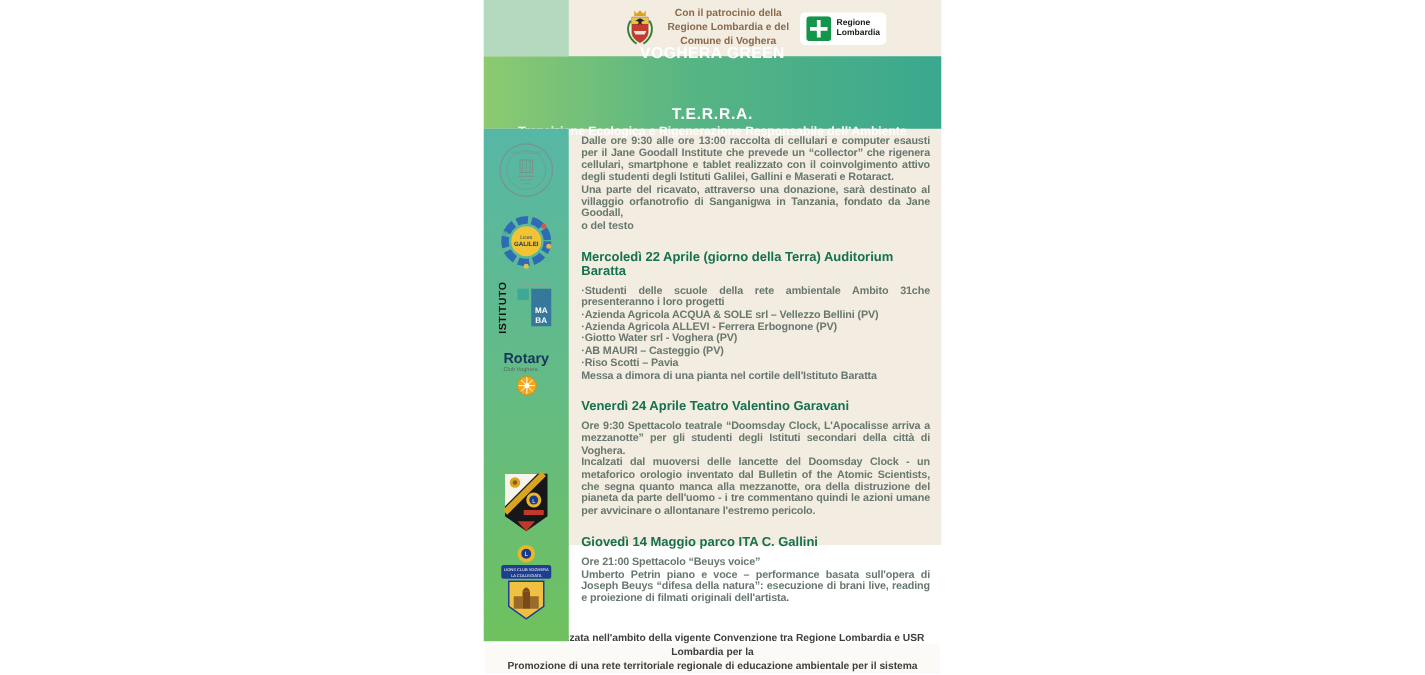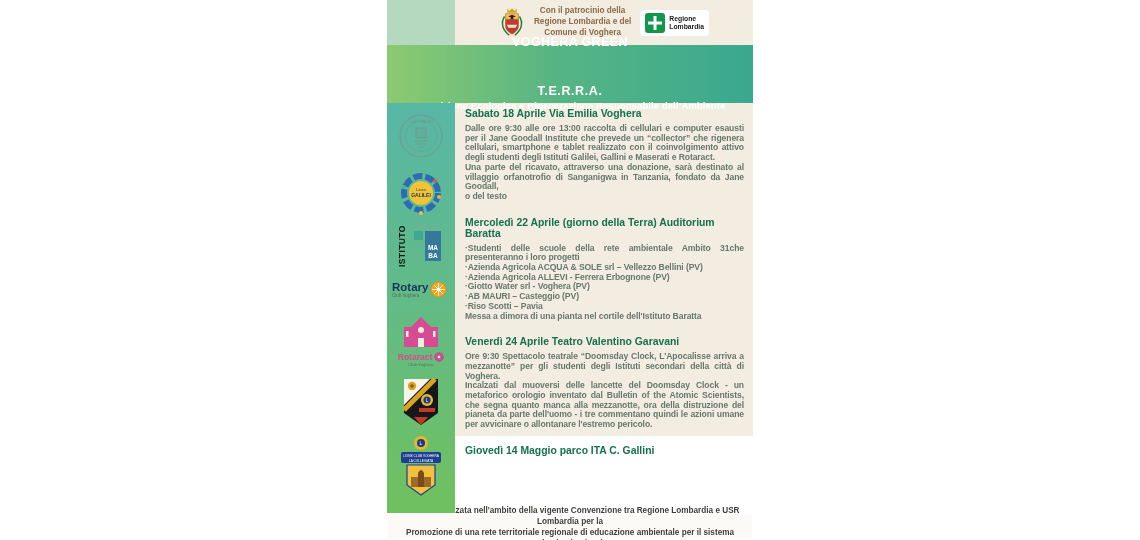--- a/index.html
+++ b/index.html
@@ -33,21 +33,21 @@
   .section-body { color:#68786e; font-size:8.6px; line-height:1.13; letter-spacing:-0.1px; text-align:justify; }
   .section-body p { margin:0;font-weight:bold; }
   .section + .section { margin-top:15px; }
 
   
   .footer { height:24px; margin:2px 1px 0 1px; background:#fbfaf7;
             display:flex; flex-direction:column; justify-content:center;
             text-align:center; color:#3e3e3c; font-weight:bold; font-size:8.2px; line-height:1.35; }
 
   
-  .rotary-wrap { display:flex; align-items:flex-end; gap:2px; }
+  .rotary-wrap { display:flex; align-items:center; gap:2px;flex-direction:column; }
   .rotary-words { text-align:left; }
   .rotary-name { color:#16365c; font-weight:bold; font-size:11.5px; line-height:12px; }
   .rotary-sub { color:#5a6a62; font-size:4.5px; }
   .rotaract-wrap { text-align:center; }
   .rotaract-row { display:flex; align-items:center; justify-content:center; gap:2px; margin-top:1px; }
   .rotaract-name { color:#d84a93; font-weight:bold; font-size:8.5px; }
   .rotaract-sub { color:#5a6a62; font-size:4.2px; }
 </style>
 </head>
 <body>
@@ -136,39 +136,20 @@
           <svg width="17" height="17" viewBox="0 0 17 17">
             <circle cx="8.5" cy="8.5" r="7.5" fill="#f2a71d" stroke="#d88e12" stroke-width="1" stroke-dasharray="2 1.2"></circle>
             <circle cx="8.5" cy="8.5" r="2" fill="#ffffff"></circle>
             <line x1="8.5" y1="2" x2="8.5" y2="15" stroke="#ffffff" stroke-width="0.8"></line>
             <line x1="2" y1="8.5" x2="15" y2="8.5" stroke="#ffffff" stroke-width="0.8"></line>
             <line x1="4" y1="4" x2="13" y2="13" stroke="#ffffff" stroke-width="0.8"></line>
             <line x1="13" y1="4" x2="4" y2="13" stroke="#ffffff" stroke-width="0.8"></line>
           </svg>
         </div>
 
-        <div class="logo rotaract-wrap" style="top:212px; width:52px">
-          <svg width="40" height="32" viewBox="0 0 40 32">
-            <rect x="3" y="12" width="7" height="20" fill="#d84a93"></rect>
-            <rect x="30" y="12" width="7" height="20" fill="#d84a93"></rect>
-            <path d="M20 2 L30 12 v20 H10 V12 z" fill="#d84a93"></path>
-            <circle cx="20" cy="15" r="3" fill="#f2ece1"></circle>
-            <rect x="17" y="23" width="6" height="9" fill="#f2ece1"></rect>
-            <rect x="5" y="16" width="2.5" height="6" fill="#f2ece1"></rect>
-            <rect x="32" y="16" width="2.5" height="6" fill="#f2ece1"></rect>
-          </svg>
-          <div class="rotaract-row">
-            <span class="rotaract-name">Rotaract</span>
-            <svg width="10" height="10" viewBox="0 0 10 10">
-              <circle cx="5" cy="5" r="4.3" fill="#d84a93" stroke="#b03575" stroke-width="0.8" stroke-dasharray="1.5 1"></circle>
-              <circle cx="5" cy="5" r="1.3" fill="#ffffff"></circle>
-            </svg>
-          </div>
-          <div class="rotaract-sub">Club Voghera</div>
-        </div>
 
         <svg class="logo" style="top:274px" width="38" height="50" viewBox="0 0 38 50">
           <path d="M2 2 h34 v34 l-17 12 l-17 -12 z" fill="#17171a"></path>
           <path d="M2 2 h26 L2 28 z" fill="#f7f4ec"></path>
           <line x1="33" y1="2" x2="2" y2="33" stroke="#d9a520" stroke-width="5"></line>
           <circle cx="10" cy="9" r="4.2" fill="#d9a520"></circle>
           <circle cx="10" cy="9" r="1.8" fill="#8a5a20"></circle>
           <circle cx="25" cy="23" r="6" fill="#e8b82a"></circle>
           <circle cx="25" cy="23" r="3.6" fill="#1a3a8c"></circle>
           <text x="25" y="25" font-size="4.5" text-anchor="middle" fill="#ffffff">L</text>
@@ -187,21 +168,20 @@
           <rect x="12" y="42" width="7" height="10" fill="#9a6a2a"></rect>
           <rect x="25" y="42" width="7" height="10" fill="#9a6a2a"></rect>
           <rect x="19" y="38" width="6" height="14" fill="#7a4a1a"></rect>
           <path d="M19 38 q3 -6 6 0 z" fill="#7a4a1a"></path>
         </svg>
       </div>
 
       <div class="content">
 
         <div class="section">
-          <div class="section-title">Sabato 18 Aprile Via Emilia Voghera</div>
           <div class="section-body">
             <p>Dalle ore 9:30 alle ore 13:00 raccolta di cellulari e computer esausti per il Jane Goodall Institute che prevede un “collector” che rigenera cellulari, smartphone e tablet realizzato con il coinvolgimento attivo degli studenti degli Istituti Galilei, Gallini e Maserati e Rotaract.</p>
             <p>Una parte del ricavato, attraverso una donazione, sarà destinato al villaggio orfanotrofio di Sanganigwa in Tanzania, fondato da Jane Goodall,</p>
             <p>o del testo</p>
           </div>
         </div>
 
         <div class="section">
           <div class="section-title">Mercoledì 22 Aprile (giorno della Terra) Auditorium Baratta</div>
           <div class="section-body">
@@ -218,20 +198,24 @@
         <div class="section">
           <div class="section-title">Venerdì 24 Aprile Teatro Valentino Garavani</div>
           <div class="section-body">
             <p>Ore 9:30 Spettacolo teatrale “Doomsday Clock, L'Apocalisse arriva a mezzanotte” per gli studenti degli Istituti secondari della città di Voghera.</p>
             <p>Incalzati dal muoversi delle lancette del Doomsday Clock - un metaforico orologio inventato dal Bulletin of the Atomic Scientists, che segna quanto manca alla mezzanotte, ora della distruzione del pianeta da parte dell'uomo - i tre commentano quindi le azioni umane per avvicinare o allontanare l'estremo pericolo.</p>
           </div>
         </div>
 
         <div class="section">
           <div class="section-title">Giovedì 14 Maggio parco ITA C. Gallini</div>
+          <div class="section-body">
+            <p>Ore 21:00 Spettacolo “Beuys voice”</p>
+            <p>Umberto Petrin piano e voce – performance basata sull'opera di Joseph Beuys “difesa della natura”: esecuzione di brani live, reading e proiezione di filmati originali dell'artista.</p>
+          </div>
         </div>
 
       </div>
     </div>
 
     <div class="footer">
       <div>“Attività realizzata nell'ambito della vigente Convenzione tra Regione Lombardia e USR Lombardia per la</div>
       <div>Promozione di una rete territoriale regionale di educazione ambientale per il sistema scolastico lombardo”</div>
     </div>
 

